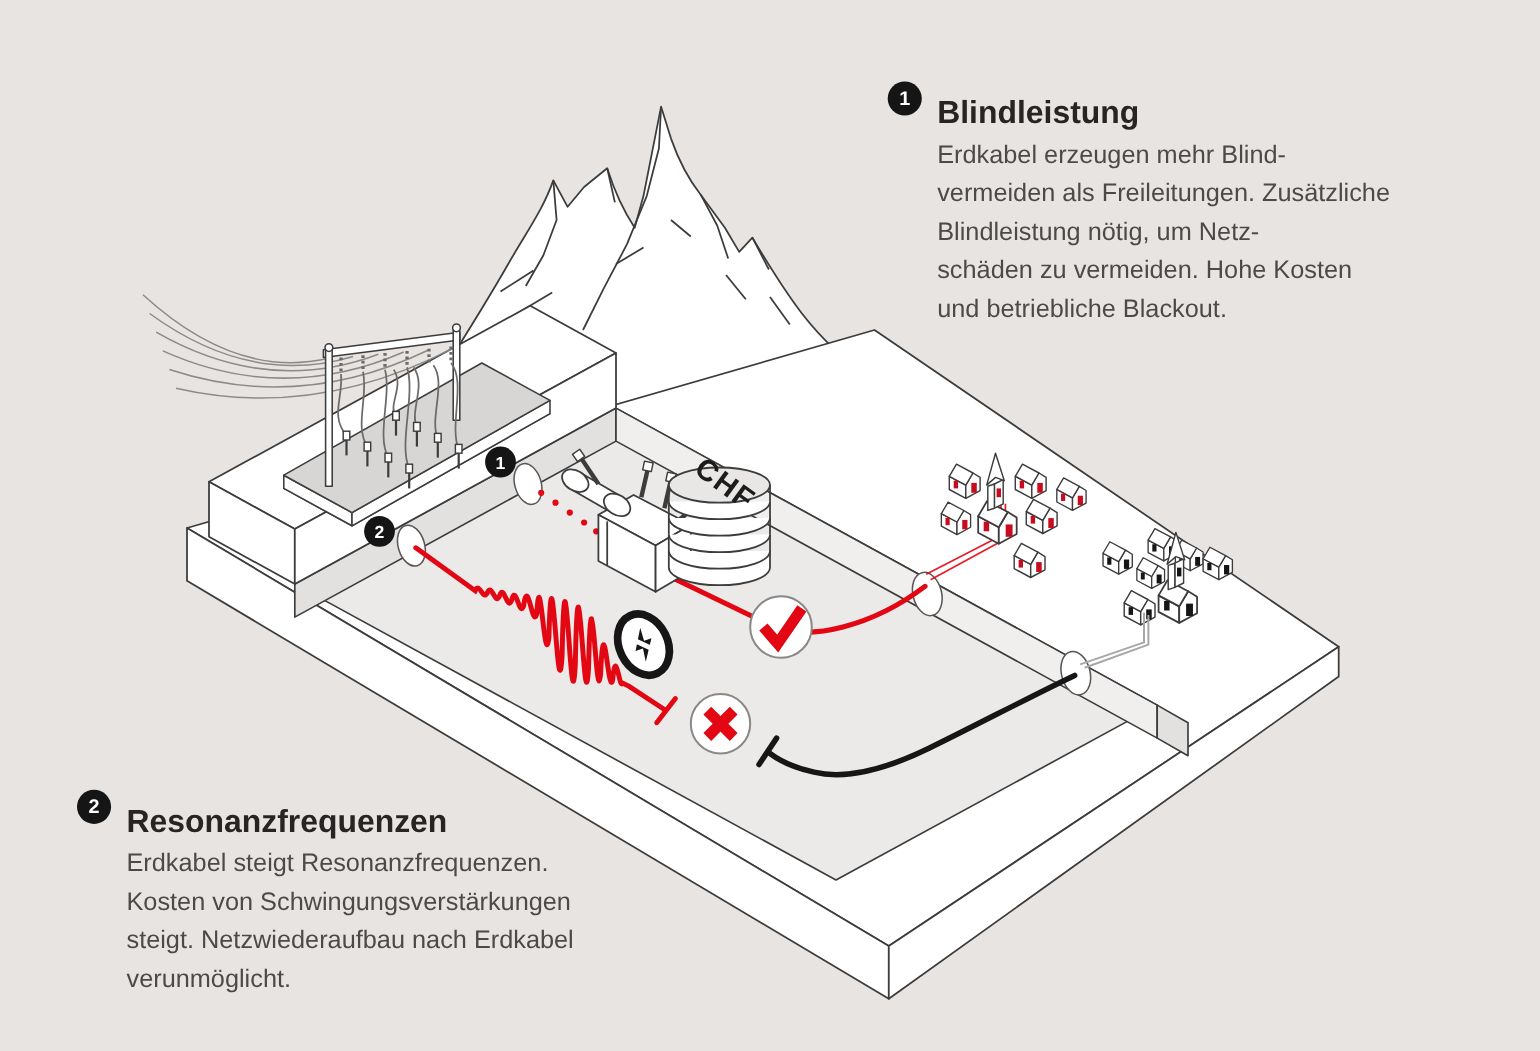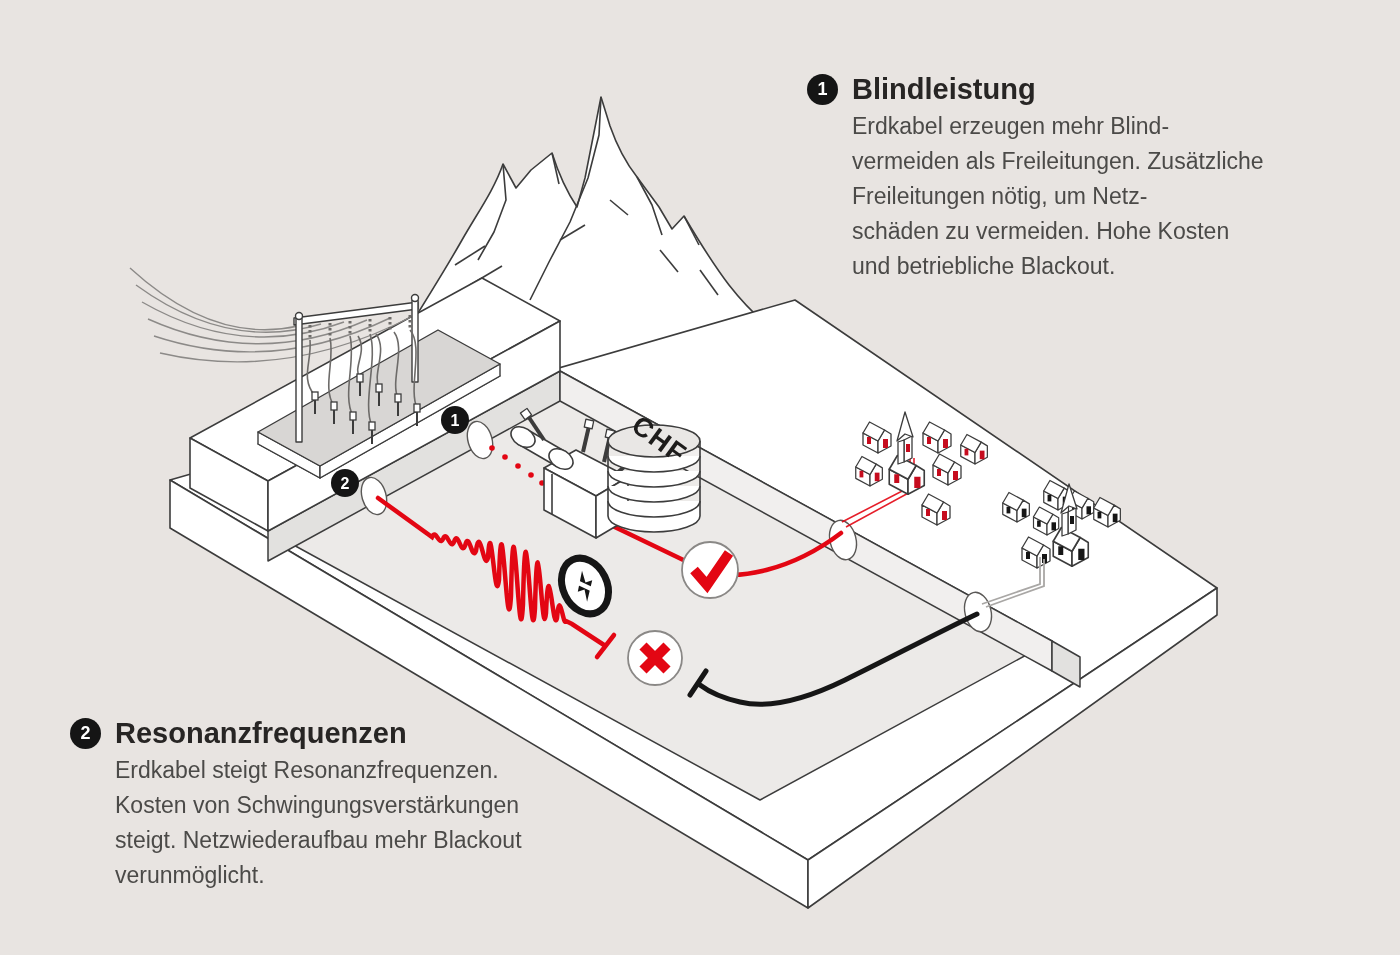--- a/index.html
+++ b/index.html
@@ -10,21 +10,21 @@
   }
   .stage{position:absolute;inset:0;width:1400px;height:955px;}
   svg{display:block;}
   .annotation{position:absolute;}
   .ann-head{display:flex;align-items:flex-start;gap:14px;}
   .badge{
     width:31px;height:31px;border-radius:50%;background:#151515;color:#fff;
     font-weight:bold;font-size:18px;line-height:31px;text-align:center;
     flex:0 0 31px;margin-top:2px;
   }
-  .ann-title{font-size:29px;font-weight:bold;color:#272524;line-height:34px;}
+  .ann-title{font-size:29px;font-weight:bold;color:#272524;line-height:34px;margin-top:14px;}
   .ann-body{margin-left:45px;margin-top:3px;color:#4b4a48;font-size:23px;line-height:35px;}
   .ann-body div{white-space:nowrap;}
 </style>
 </head>
 <body>
 
 <div class="stage">
 <svg width="1400" height="955" viewBox="0 0 1400 955">
   <defs>
     <g id="house">
@@ -271,31 +271,31 @@
 </svg>
 
 <div class="annotation" style="left:807px;top:72px;width:560px;">
   <div class="ann-head">
     <div class="badge">1</div>
     <div class="ann-title">Blindleistung</div>
   </div>
   <div class="ann-body">
     <div>Erdkabel erzeugen mehr Blind-</div>
     <div>vermeiden als Freileitungen. Zusätzliche</div>
-    <div>Freileitungen nötig, um Netz-</div>
+    <div>Blindleistung nötig, um Netz-</div>
     <div>schäden zu vermeiden. Hohe Kosten</div>
     <div>und betriebliche Blackout.</div>
   </div>
 </div>
 
 <div class="annotation" style="left:70px;top:716px;width:620px;">
   <div class="ann-head">
     <div class="badge">2</div>
     <div class="ann-title">Resonanzfrequenzen</div>
   </div>
   <div class="ann-body">
     <div>Erdkabel steigt Resonanzfrequenzen.</div>
     <div>Kosten von Schwingungsverstärkungen</div>
-    <div>steigt. Netzwiederaufbau mehr Blackout</div>
+    <div>steigt. Netzwiederaufbau nach Erdkabel</div>
     <div>verunmöglicht.</div>
   </div>
 </div>
 </div>
 
 </body></html>

